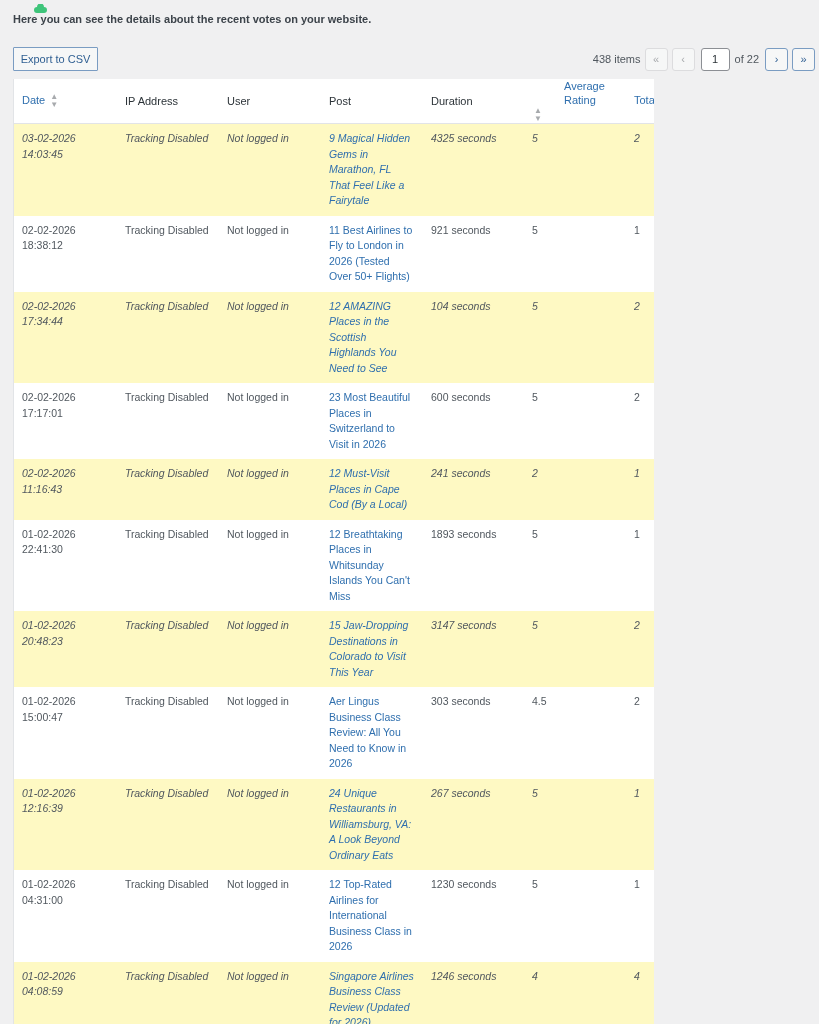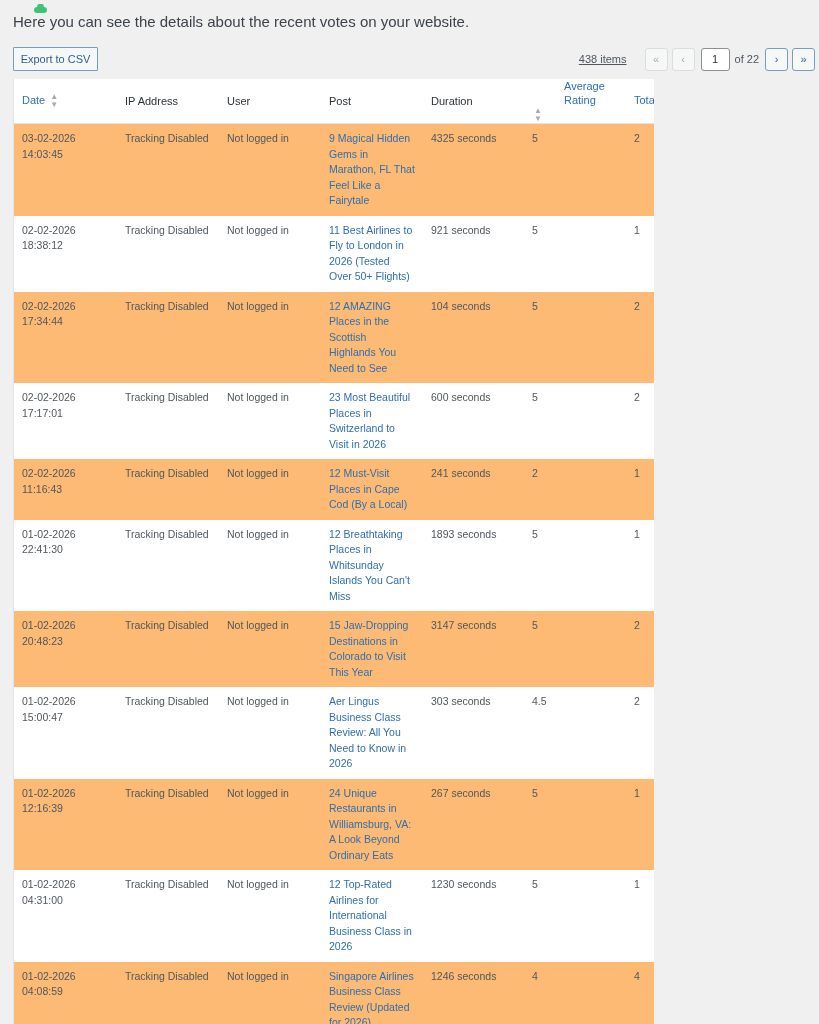--- a/index.html
+++ b/index.html
@@ -9,35 +9,35 @@
     font-family: "Liberation Sans", sans-serif;
     color: #3c434a;
   }
   .page { position: relative; width: 819px; height: 1024px; }
   .cloud {
     position: absolute; left: 34px; top: 4px;
     width: 13px; height: 9px;
   }
   .intro {
     position: absolute; left: 13px; top: 13px;
-    font-size: 15px; color: #3c434a;
+    font-size: 11px; color: #3c434a; font-weight: bold;
   }
   .export-btn {
     position: absolute; left: 13px; top: 47px;
     width: 85px; height: 24px;
     border: 1px solid #7a9cc2; border-radius: 1px;
     background: #f6f7f7; color: #2f5f92;
     font-size: 11px; text-align: center; line-height: 22px;
     cursor: pointer;
   }
   .pagination {
     position: absolute; right: 0; top: 47px; height: 24px;
     display: flex; align-items: center; font-size: 11px;
   }
-  .items-count { margin-right: 18px; color: #50575e; text-decoration: underline; }
+  .items-count { margin-right: 4px; color: #50575e; }
   .pg-btn {
     width: 23px; height: 23px; border: 1px solid #dcdcde; border-radius: 3px;
     background: #f6f7f7; color: #a7aaad; font-size: 11px;
     display: flex; align-items: center; justify-content: center;
     margin-right: 4px;
   }
   .pg-btn.active { border-color: #7a9cc2; color: #2f5f92; background: #f6f7f7; }
   .pg-input {
     width: 29px; height: 23px; border: 1px solid #8c8f94; border-radius: 3px;
     background: #fff; text-align: center; font-size: 11px; color: #2c3338;
@@ -56,21 +56,21 @@
     border-bottom: 1px solid #e2e4e7; background: #fff;
   }
   th.sortable { color: #2f6fae; cursor: pointer; }
   .sort-icon { display: inline-block; font-size: 8px; color: #a7aaad; line-height: 8px; vertical-align: middle; margin-left: 2px; }
   .sort-icon span { display: block; }
   th .two-line { display: block; line-height: 14px; margin-left: 32px; }
   td {
     font-size: 10.5px; line-height: 15.5px; color: #50575e;
     vertical-align: top; padding: 7px 8px 7px 8px;
   }
-  tr.odd td { background: #fdba74; }
+  tr.odd td { background: #fef9c3; font-style: italic; }
   tr.even td { background: #fff; }
   td a { color: #2f6fae; text-decoration: none; }
   col.c-date { width: 103px; }
   col.c-ip { width: 102px; }
   col.c-user { width: 102px; }
   col.c-post { width: 102px; }
   col.c-dur { width: 101px; }
   col.c-avg { width: 102px; }
   col.c-tot { width: 102px; }
   col.c-rat { width: 106px; }

